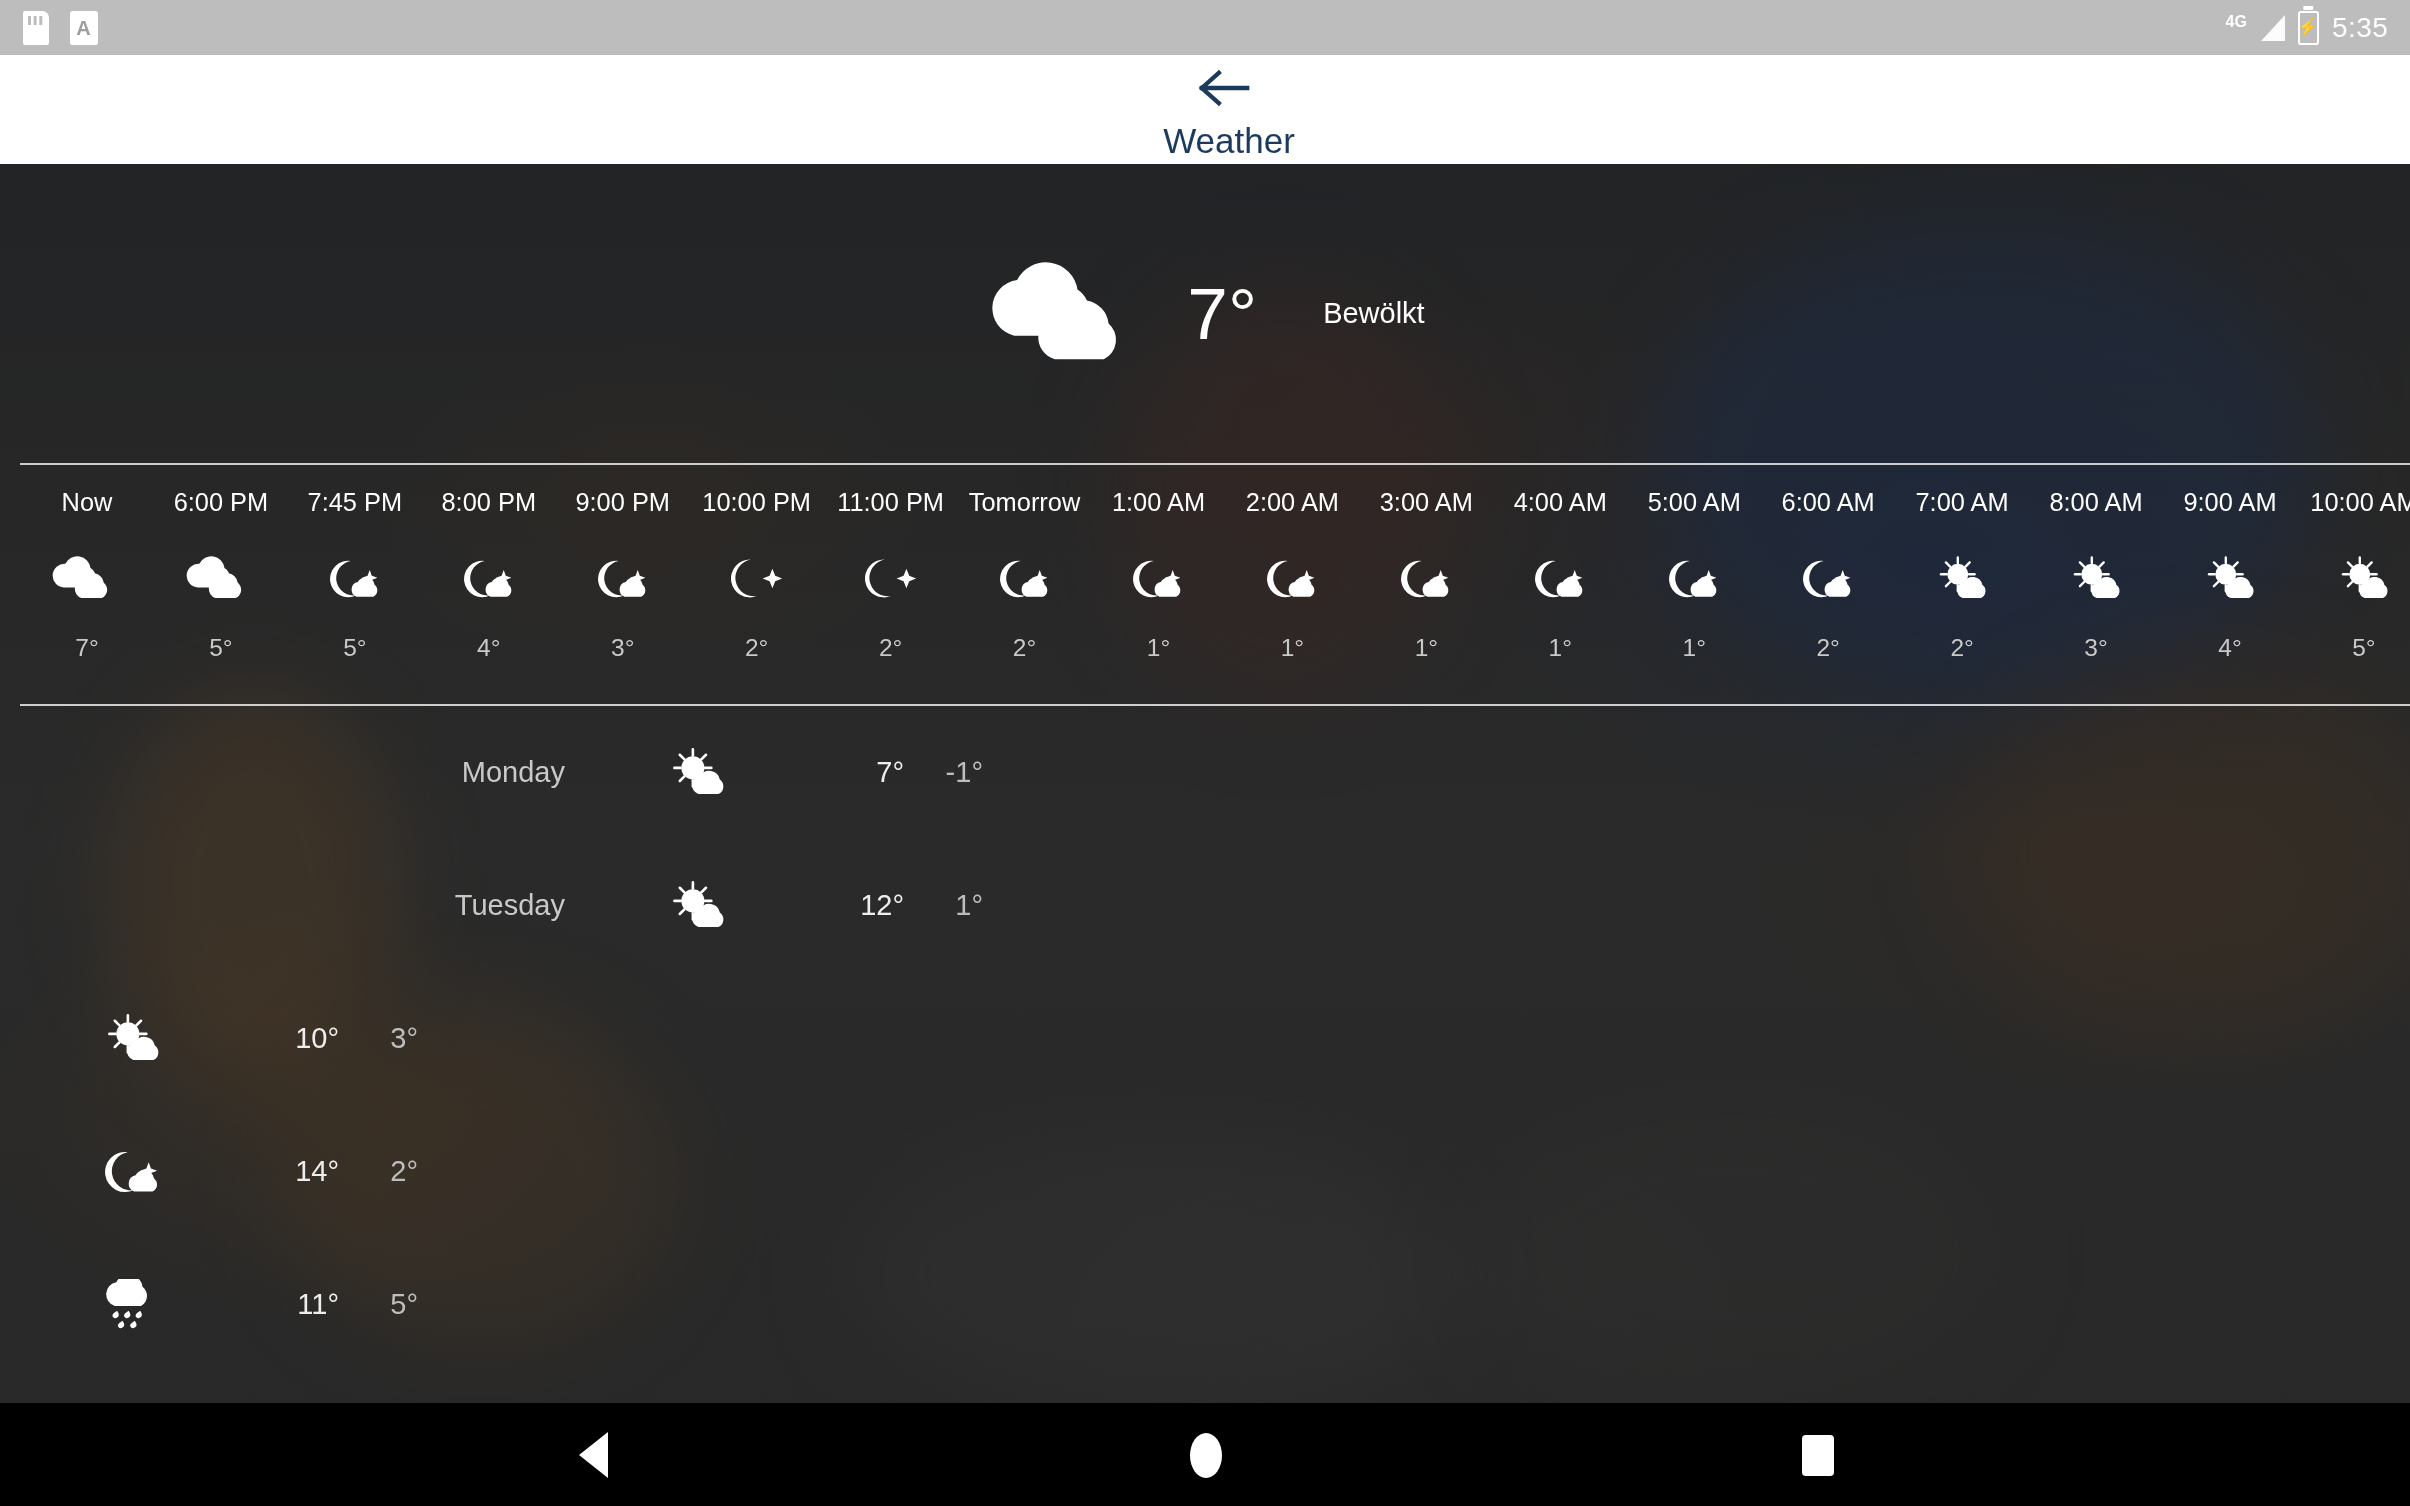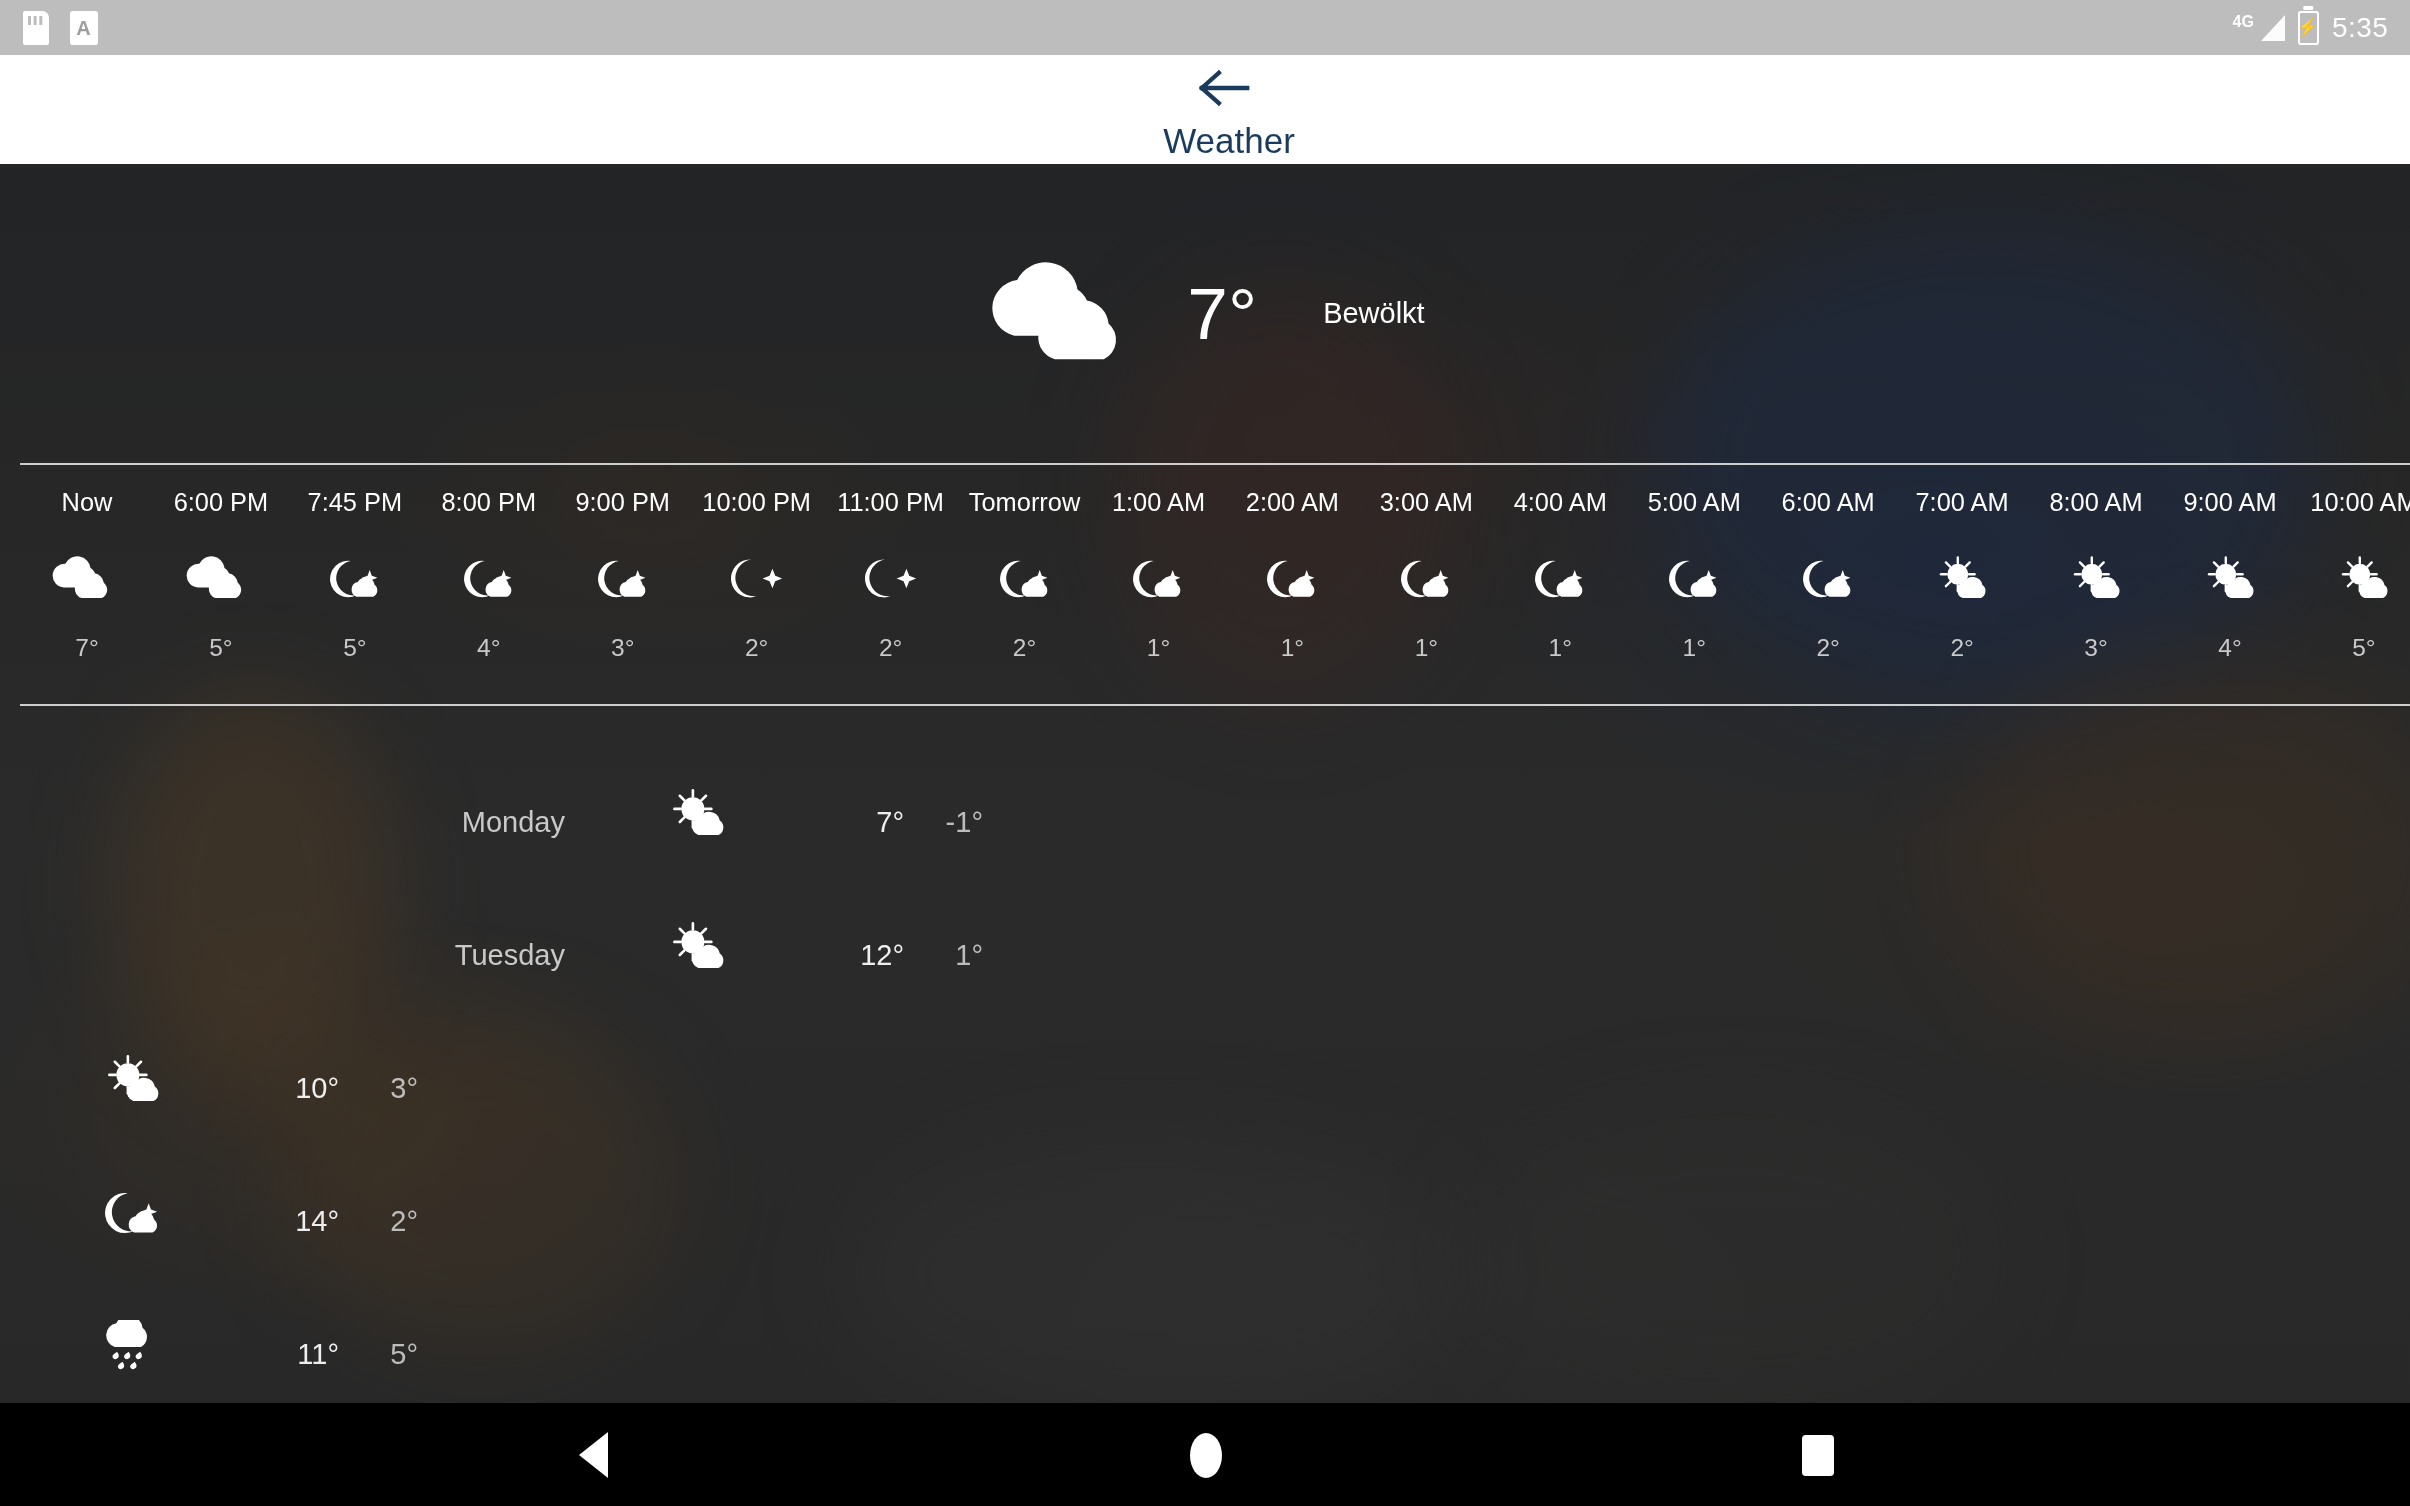--- a/index.html
+++ b/index.html
@@ -18,21 +18,21 @@
   }
   .sb-left { display:flex; align-items:center; gap:21px; padding-left:22.6px; }
   .sb-right { margin-left:auto; display:flex; align-items:center; gap:13px; padding-right:22.6px; }
   .sd-card { width:26px; height:34px; background:#fff; position:relative;
              border-radius:1.9px 6.6px 1.9px 1.9px; }
   .sd-card:before { content:""; position:absolute; top:5.6px; left:5.6px;
              width:2.8px; height:8.5px; background:#bdbdbd; box-shadow:5.6px 0 0 #bdbdbd, 11.3px 0 0 #bdbdbd; }
   .a-doc { width:28px; height:34px; background:#fff; border-radius:2.8px;
            display:flex; align-items:center; justify-content:center;
            font-size:20px; font-weight:bold; color:#9e9e9e; line-height:1; }
-  .net-4g { display:flex; align-items:flex-end; gap:7px; }
+  .net-4g { display:flex; align-items:flex-end; gap:14px; }
   .net-4g .lbl { font-size:16px; color:#fff; font-weight:bold; line-height:1; margin-bottom:11.3px; }
   .net-tri { width:0; height:0; border-style:solid; border-width:0 0 26px 24.5px;
              border-color:transparent transparent #fff transparent; opacity:.95; }
   .battery { width:21px; height:34px; border:2.8px solid #fff; border-radius:2.8px;
              position:relative; display:flex; align-items:center; justify-content:center; }
   .battery:before { content:""; position:absolute; top:-6.6px; left:50%; transform:translateX(-50%);
              width:9.4px; height:3.8px; background:#fff; border-radius:0.9px; }
   .battery .bolt { font-size:17px; color:#fff; line-height:1; }
   .sb-time { font-size:28px; color:#fff; letter-spacing:0.5px; }
 
@@ -85,21 +85,21 @@
     flex:1 0 0; min-width:0; display:flex; flex-direction:column;
     align-items:center; justify-content:flex-start; padding-top:22.6px; cursor:pointer;
   }
   .hour-label { font-size:25.4px; color:#fff; white-space:nowrap; }
   .hour-icon { height:81px; margin-top:21px; display:flex; align-items:center; justify-content:center; }
   .hour-temp { font-size:24.5px; color:#c9c9c9; margin-top:15px; }
 
   
   #daily { position:absolute; top:706px; left:0; width:2411px; height:697px; z-index:10; }
   .day-row {
-    height:133px; display:flex; align-items:flex-end; cursor:pointer;
+    height:133px; display:flex; align-items:center; cursor:pointer;
   }
   .day-name { width:565px; text-align:right; padding-right:0;
               font-size:29px; color:#c9c9c9; }
   .day-icon { width:264px; display:flex; align-items:center; justify-content:center; }
   .day-temps { display:flex; align-items:baseline; }
   .day-high { font-size:29px; color:#eee; width:75px; text-align:right; }
   .day-low  { font-size:29px; color:#bdbdbd; width:66px; text-align:right; margin-left:13px; }
 
   
   #nav-bar {

